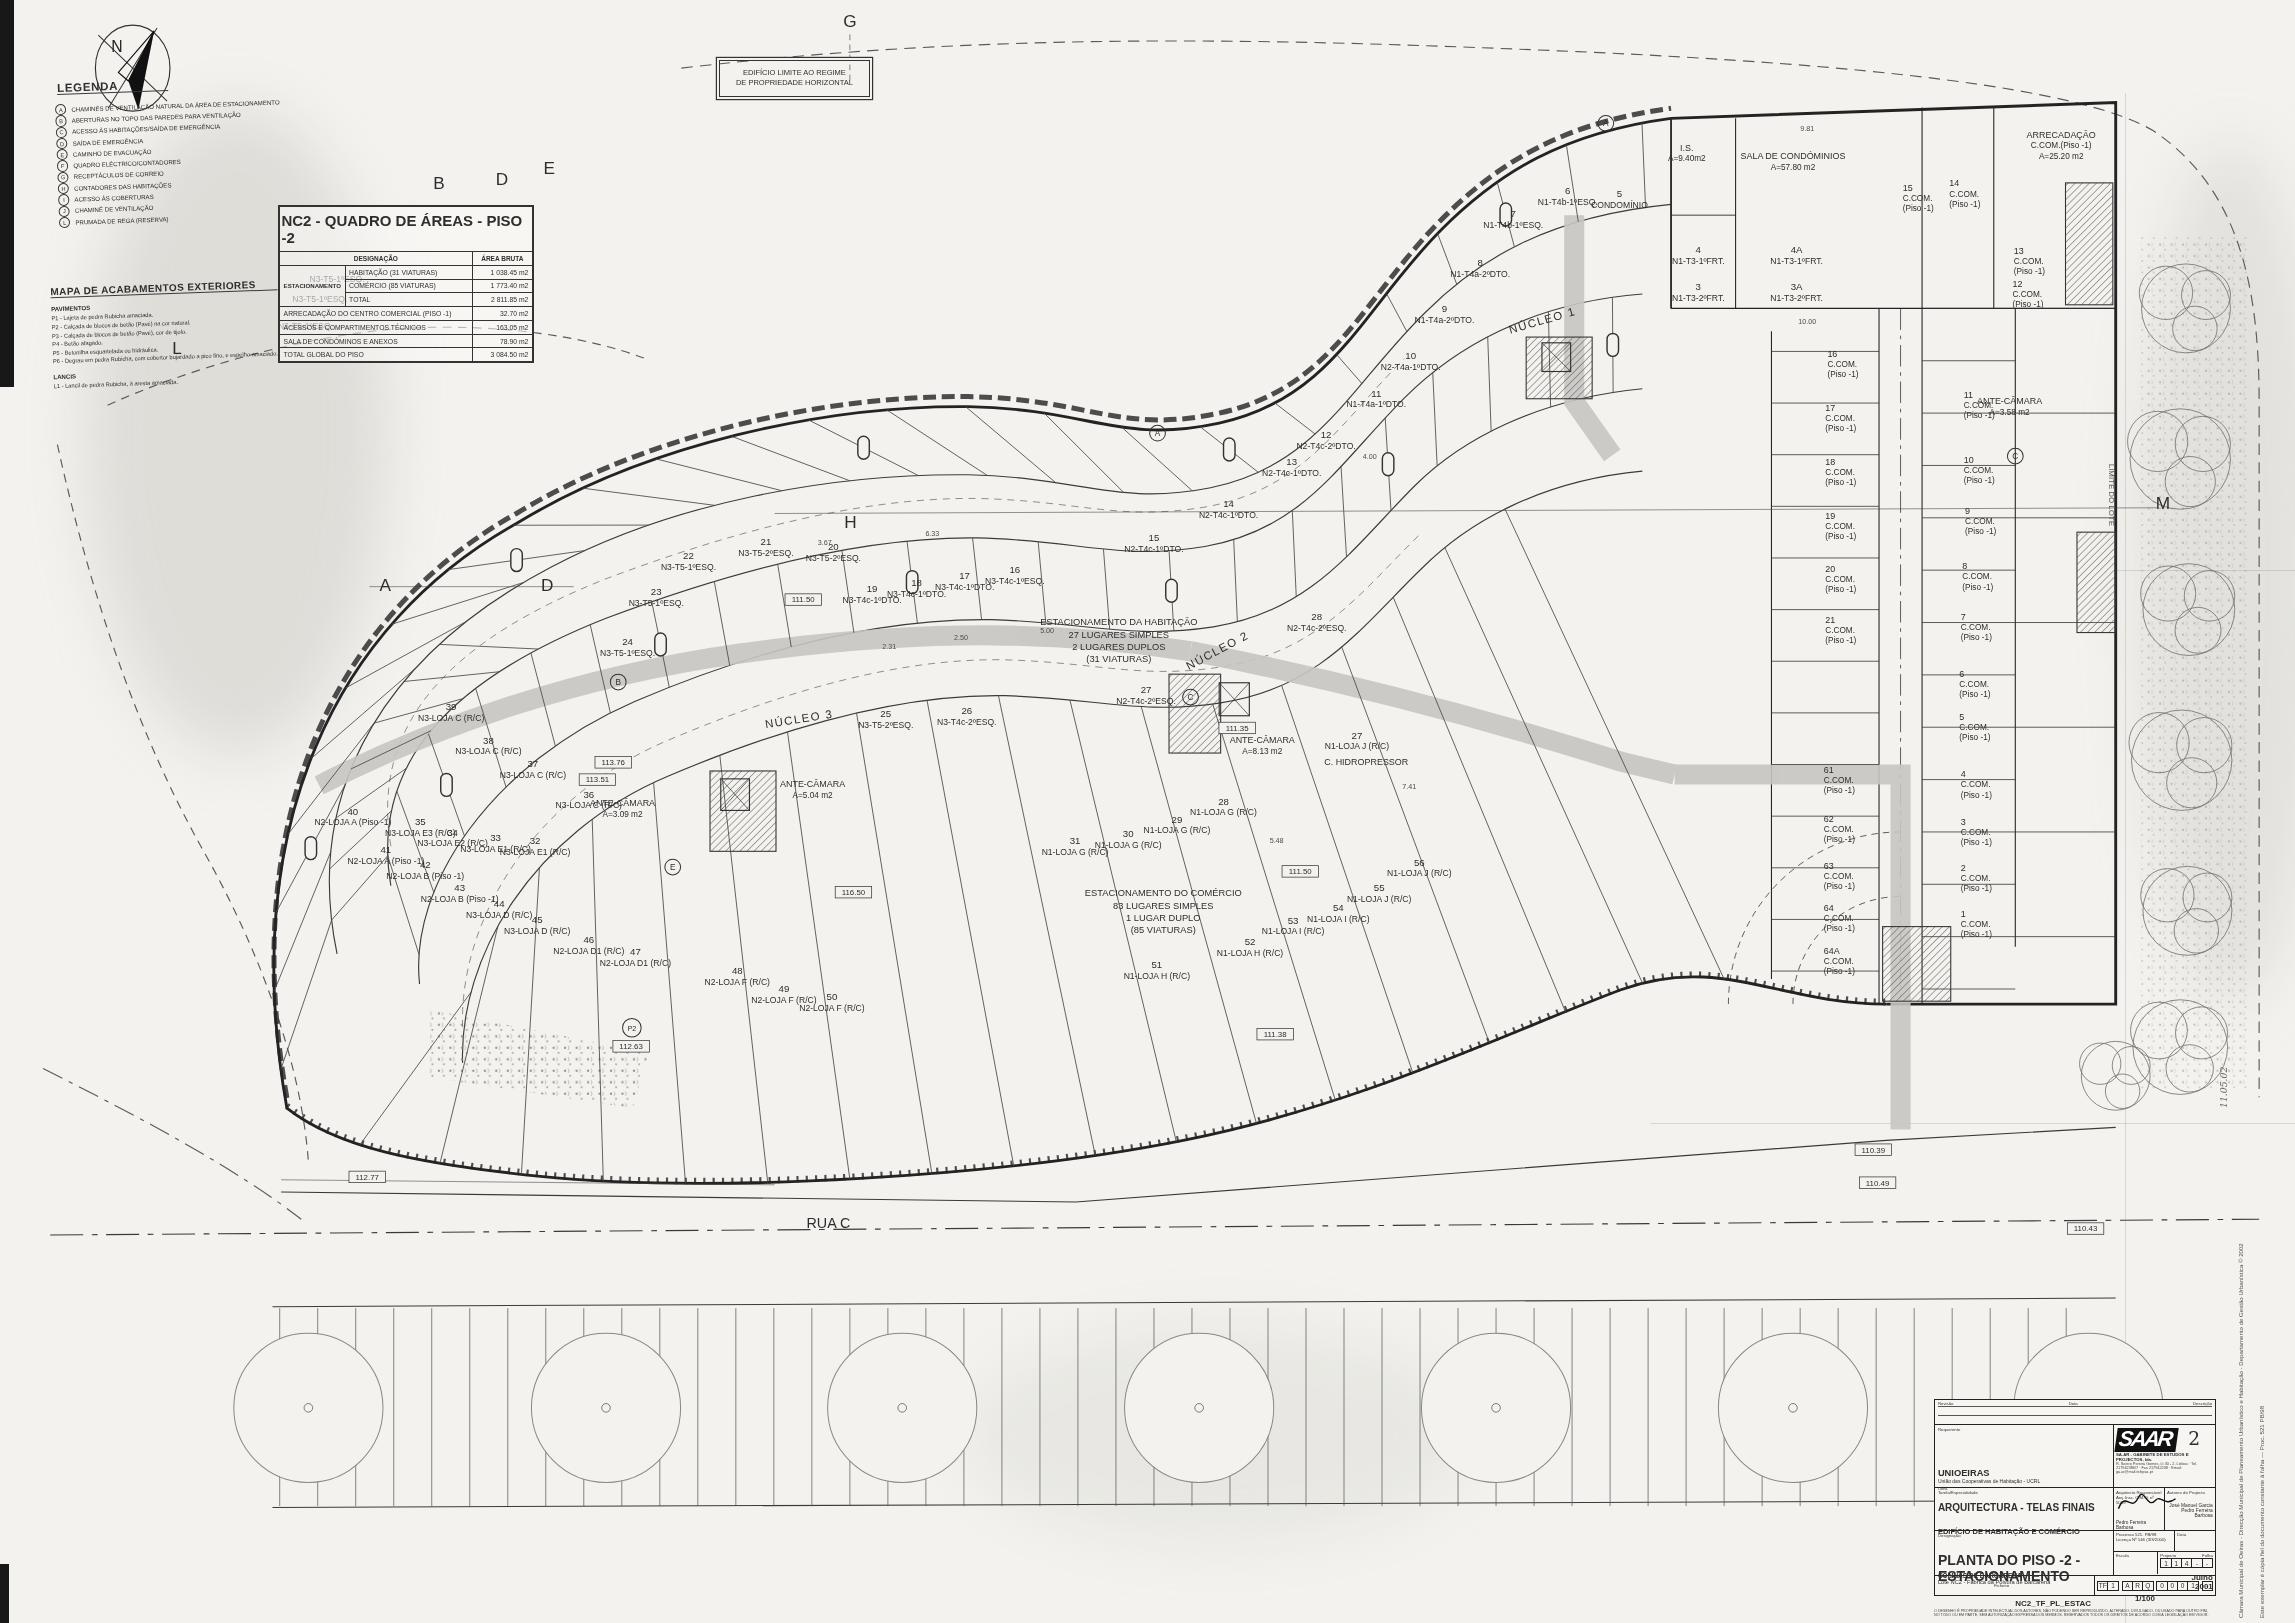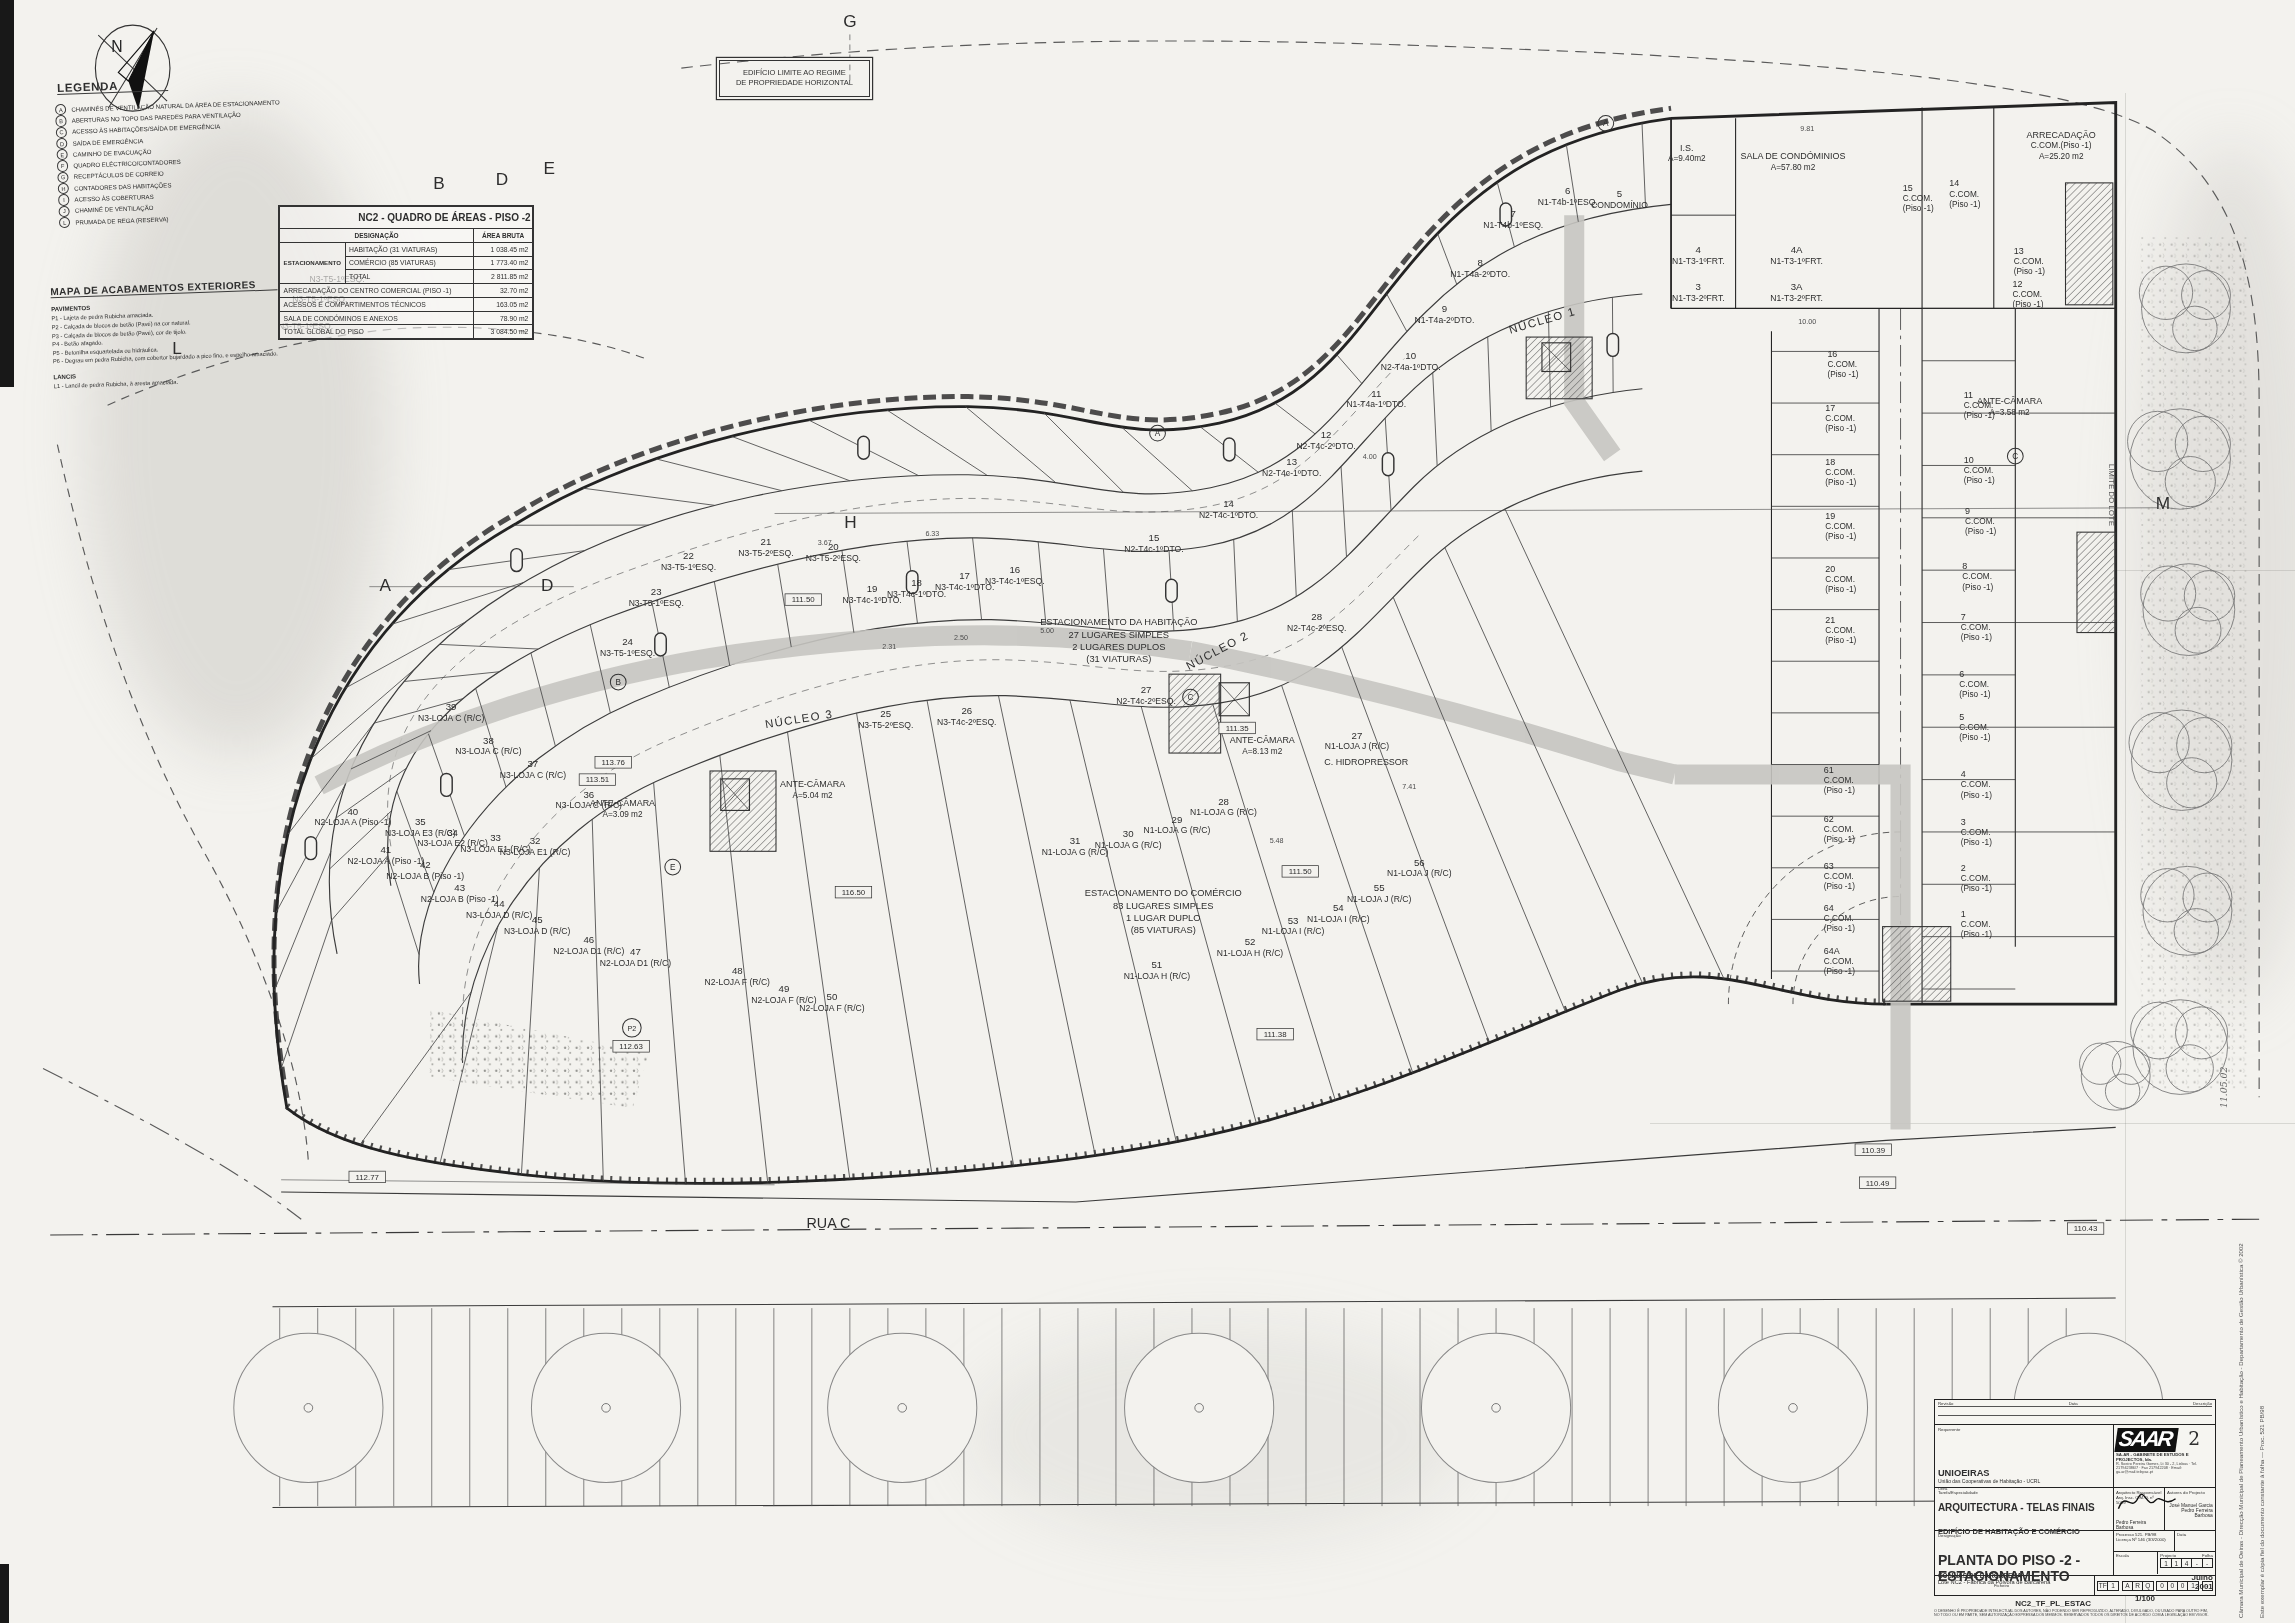--- a/index.html
+++ b/index.html
@@ -18,21 +18,21 @@
            align-items:center;justify-content:center;font-size:5.7px;flex:0 0 9.3px;}
   
   .finishes{position:absolute;left:52px;top:281px;width:244px;transform:rotate(-2deg);}
   .finishes h3{margin:0;font-size:10px;letter-spacing:0.4px;border-bottom:1.4px solid #3a3a3a;display:inline-block;padding-right:21.5px;}
   .finishes .grp{font-size:6.1px;font-weight:bold;margin:7.2px 0 2.2px 0;}
   .finishes div.it{font-size:5.7px;line-height:8.6px;}
   
   .atable{position:absolute;left:278px;top:205px;width:254px;border:1.4px solid #333;background:rgba(250,249,246,.6);}
   .atable table{border-collapse:collapse;width:100%;}
   .atable td{border:1.1px solid #333;font-size:6.8px;padding:2.9px 3.6px;}
-  .atable .ttl{font-size:10px;font-weight:bold;text-align:right;padding:5px 1.4px;}
+  .atable .ttl{font-size:15px;font-weight:bold;text-align:left;padding:5px 1.4px;}
   .atable .hd{font-weight:bold;text-align:center;font-size:6.5px;}
   .atable .num{text-align:right;white-space:nowrap;font-size:6.8px;}
   .atable .grp{font-size:6.1px;font-weight:bold;text-align:center;width:57px;}
   
   .notice{position:absolute;left:719px;top:60px;width:143px;border:1.1px solid #333;outline:2.2px solid #f3f2ee;
           box-shadow:0 0 0 3.2px #333;padding:6.5px 2.9px;text-align:center;font-size:7.5px;line-height:10.8px;}
   
   .tblock{position:absolute;left:1934px;top:1399px;width:280px;border:1.8px solid #222;background:#f6f5f1;font-size:5.7px;}
   .tb-row{display:flex;border-top:1.1px solid #222;}
   .tb-row:first-child{border-top:none;}

